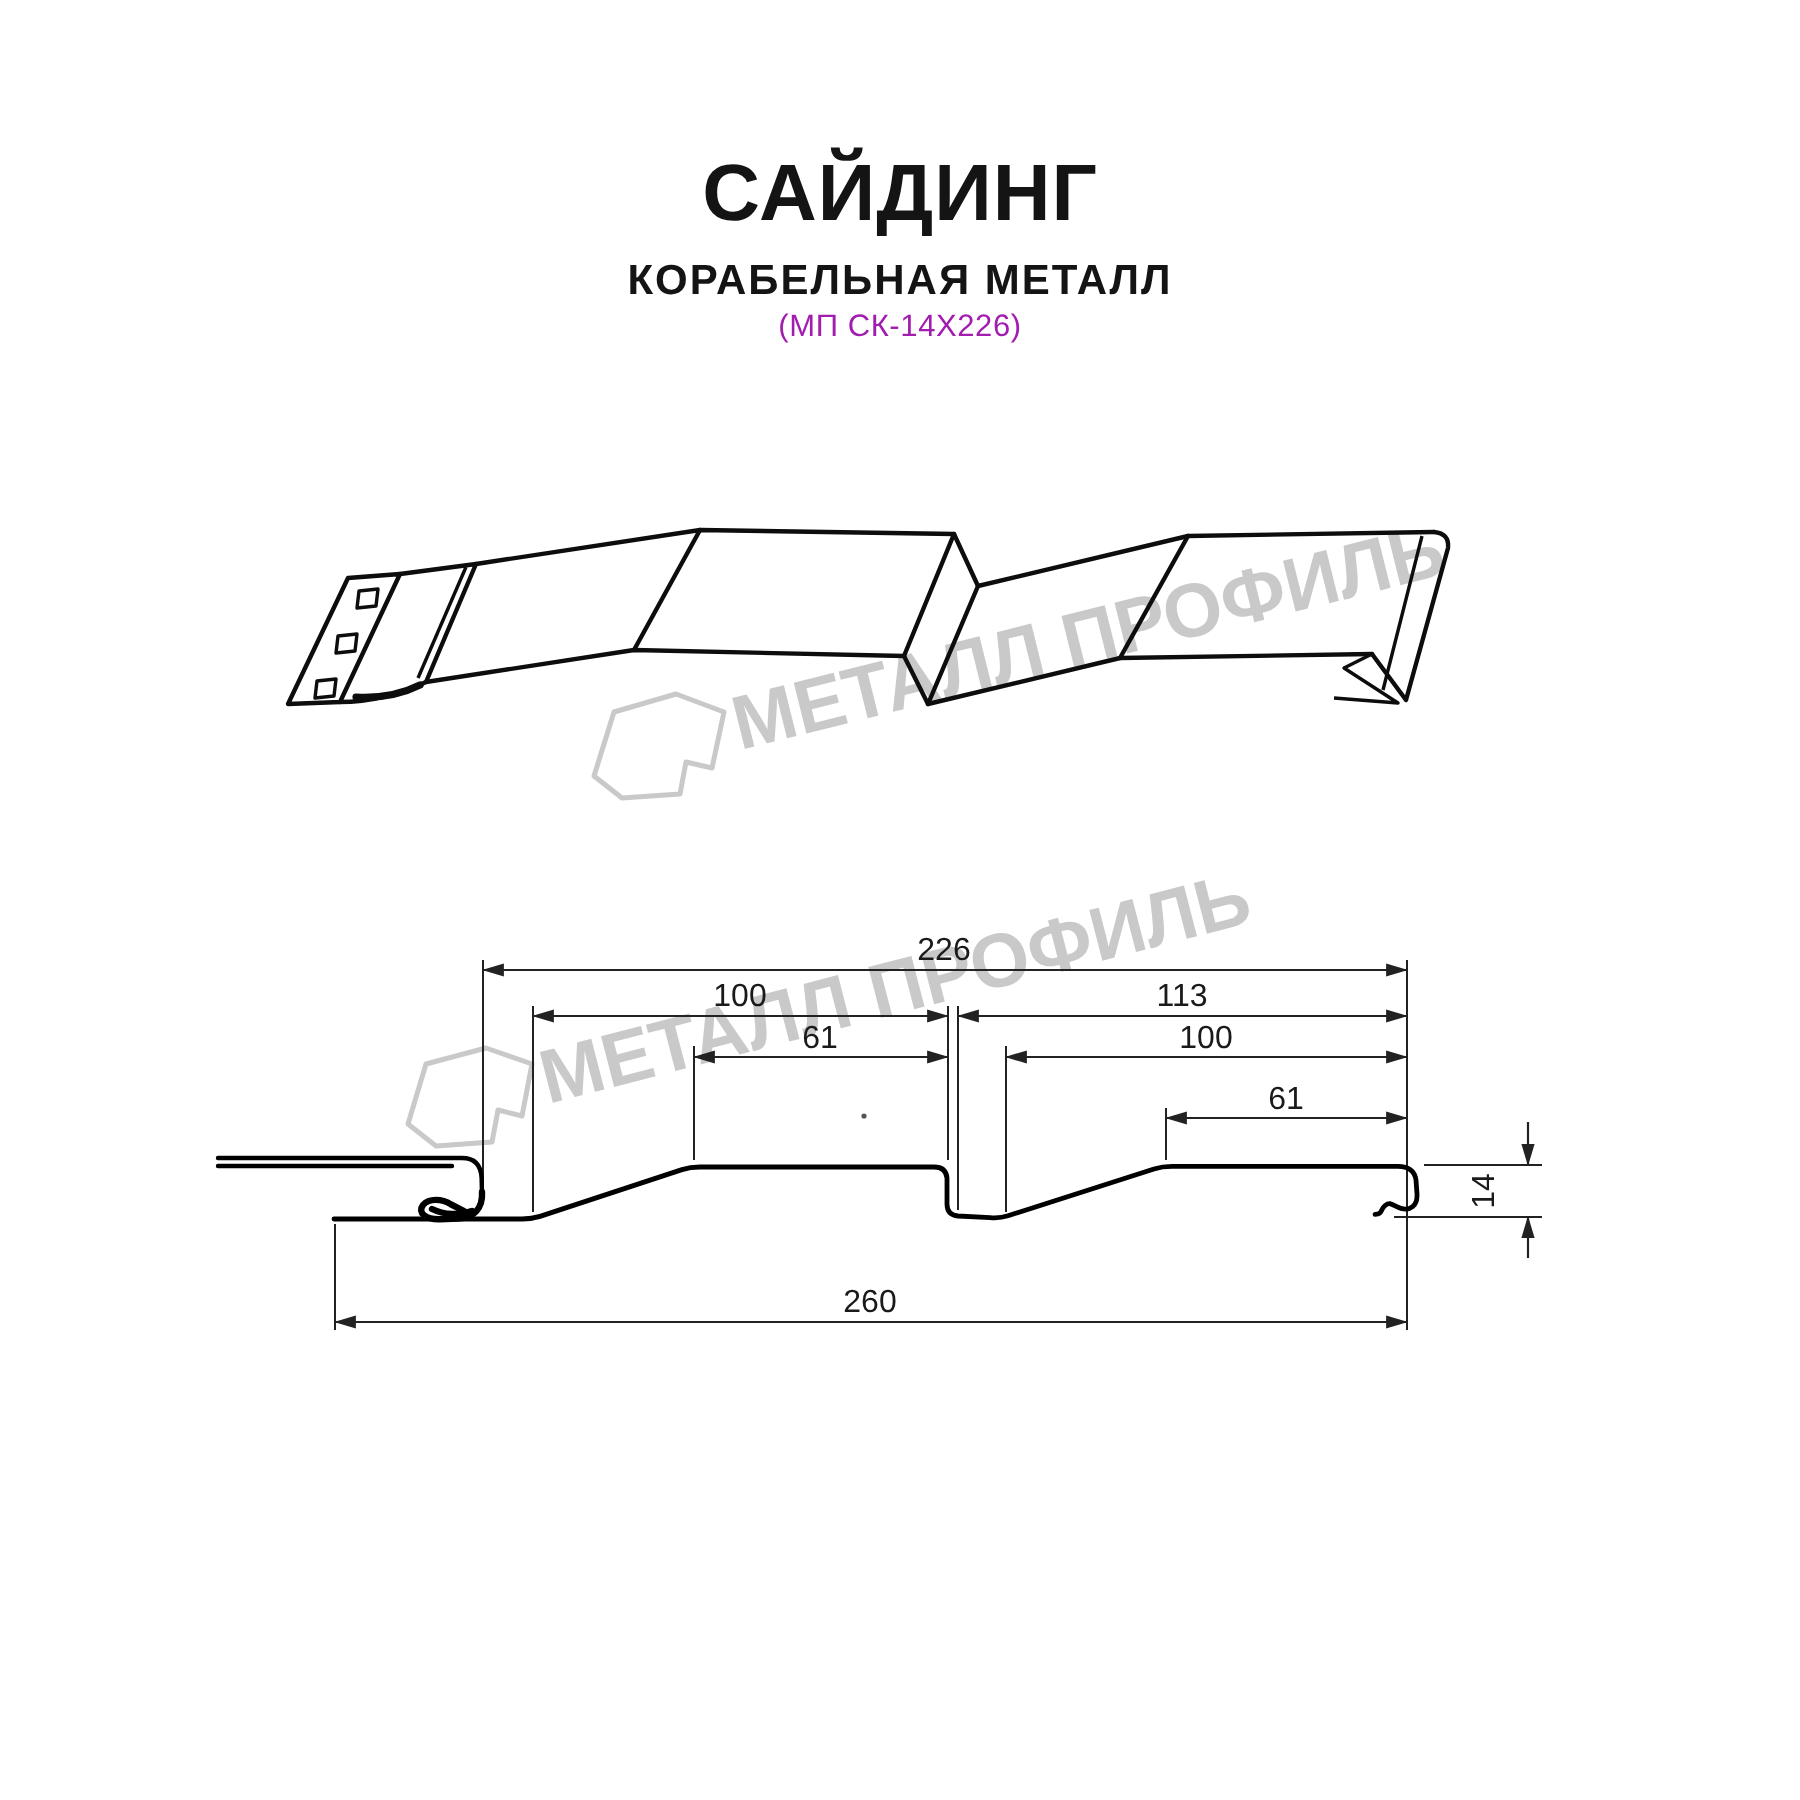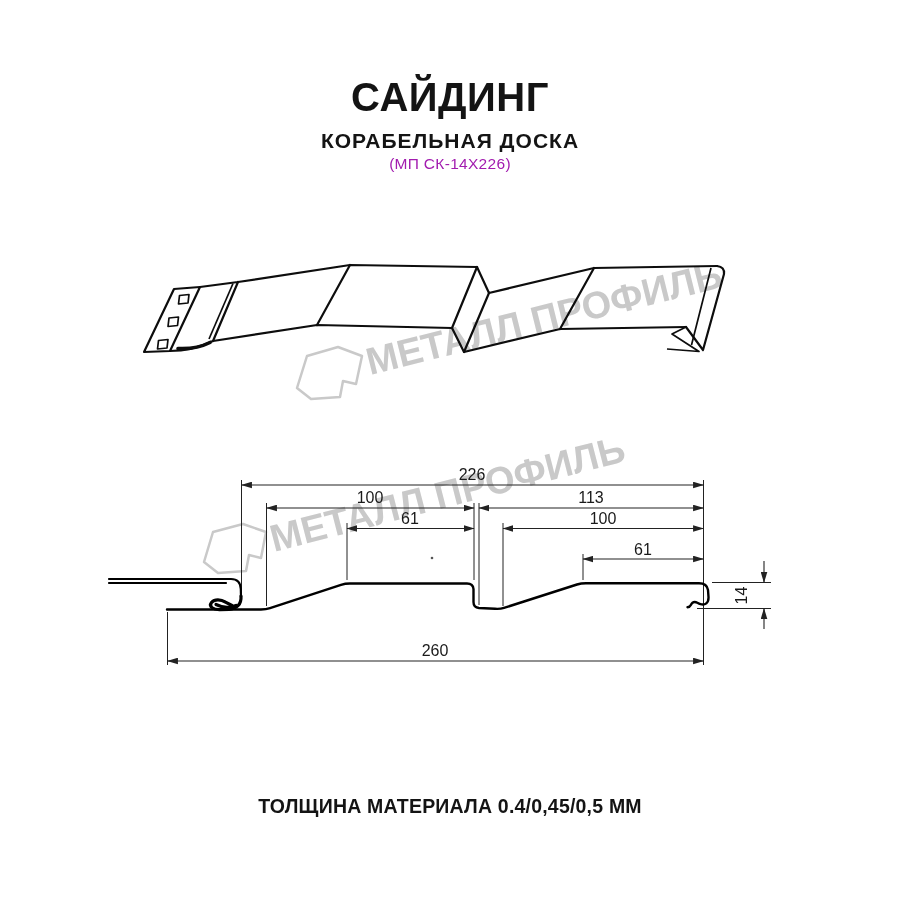--- a/index.html
+++ b/index.html
@@ -23,21 +23,21 @@
   .ext{stroke:#222;stroke-width:1;fill:none;}
   .dim{stroke:#222;stroke-width:1.1;fill:none;}
   .dimtxt{font-size:16px;fill:#1a1a1a;font-family:"Liberation Sans",sans-serif;}
 </style>
 </head>
 <body>
 
 <div id="page">
 
   <div id="title" class="abs">САЙДИНГ</div>
-  <div id="subtitle" class="abs">КОРАБЕЛЬНАЯ ДОСКА</div>
+  <div id="subtitle" class="abs">КОРАБЕЛЬНАЯ МЕТАЛЛ</div>
   <div id="model" class="abs">(МП СК-14Х226)</div>
 
   <svg width="900" height="900" viewBox="0 0 900 900">
     <defs>
       <marker id="arr" viewBox="0 0 10 6" refX="9.5" refY="3" markerWidth="11" markerHeight="7" orient="auto-start-reverse" markerUnits="userSpaceOnUse">
         <path d="M0,0 L10,3 L0,6 Z" fill="#222"></path>
       </marker>
     </defs>
 
     <g>
@@ -113,14 +113,13 @@
                L467,583.5 Q473,583.5 473.5,589 L473.5,602 Q473.5,607.5 479,608
                L495,608.8 Q500,609.2 504,607.9 L577,584.5 Q581,583.2 586,583.2
                L699,583.2 Q707,583.2 708,590 L708.5,597
                C708.8,603 705,605.5 700.5,604.2 C696.5,603 695.5,600.5 692.5,602.8
                C690,604.8 691.5,607 687.5,607.2"></path>
 
       <circle cx="432" cy="558" r="1.3" fill="#555"></circle>
     </g>
   </svg>
 
-  <div id="thickness" class="abs">ТОЛЩИНА МАТЕРИАЛА 0.4/0,45/0,5 ММ</div>
 </div>
 
 </body></html>

